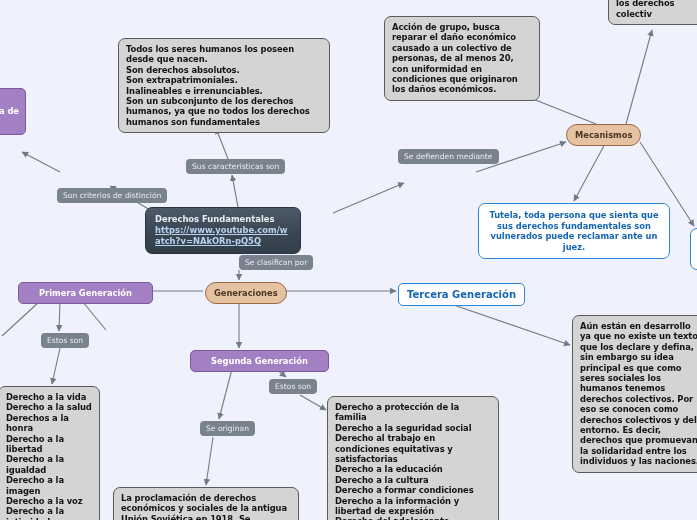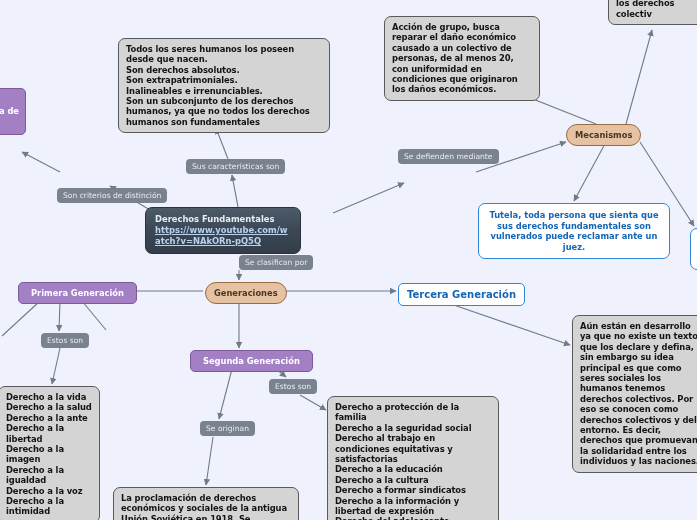--- a/index.html
+++ b/index.html
@@ -51,21 +51,21 @@
   }
   
   .purple{
     background:#a37fc4;
     border:1.2px solid #7a5a9b;
     border-radius:5px;
     color:#ffffff;
     font-size:8.3px;
     font-weight:bold;
     text-align:center;
-    padding:5px 12px;
+    padding:5px 20px;
     white-space:nowrap;
   }
   
   .blueline{
     background:#ffffff;
     border:1.5px solid #2f86d8;
     border-radius:5px;
     color:#1565b5;
     font-size:10px;
     font-weight:bold;
@@ -216,35 +216,35 @@
 
   <div class="node bluebox" id="box-tutela">Tutela, toda persona que sienta que sus derechos fundamentales son vulnerados puede reclamar ante un juez.</div>
 
   <div class="node bluebox" id="clip-right-thin"></div>
 
   <div class="node infobox" id="box-tercera-desc" style="overflow:hidden;">Aún están en desarrollo ya que no existe un texto que los declare y defina, sin embargo su idea principal es que como seres sociales los humanos tenemos derechos colectivos. Por eso se conocen como derechos colectivos y del entorno. Es decir, derechos que promuevan la solidaridad entre los individuos y las naciones.</div>
 
   <div class="node infobox" id="box-primera-lista">
     <div>Derecho a la vida</div>
     <div>Derecho a la salud</div>
-    <div>Derecho a la ante</div>
+    <div>Derechos a la honra</div>
     <div>Derecho a la libertad</div>
+    <div>Derecho a la igualdad</div>
     <div>Derecho a la imagen</div>
-    <div>Derecho a la igualdad</div>
     <div>Derecho a la voz</div>
     <div>Derecho a la intimidad</div>
   </div>
 
   <div class="node infobox" id="box-segunda-lista">
     <div>Derecho a protección  de la familia</div>
     <div>Derecho a la seguridad social</div>
     <div>Derecho al trabajo en condiciones equitativas y satisfactorias</div>
     <div>Derecho a la educación</div>
     <div>Derecho a la cultura</div>
-    <div>Derecho a formar sindicatos</div>
+    <div>Derecho a formar condiciones</div>
     <div>Derecho a la información y libertad de expresión</div>
     <div>Derecho del adolescente</div>
 
   </div>
 
   <div class="node infobox" id="box-proclamacion">La proclamación de derechos económicos y sociales de la antigua Unión Soviética en 1918. Se sintetizan en 1948 en la Carta de</div>
 
 </div>
 
 </body></html>

